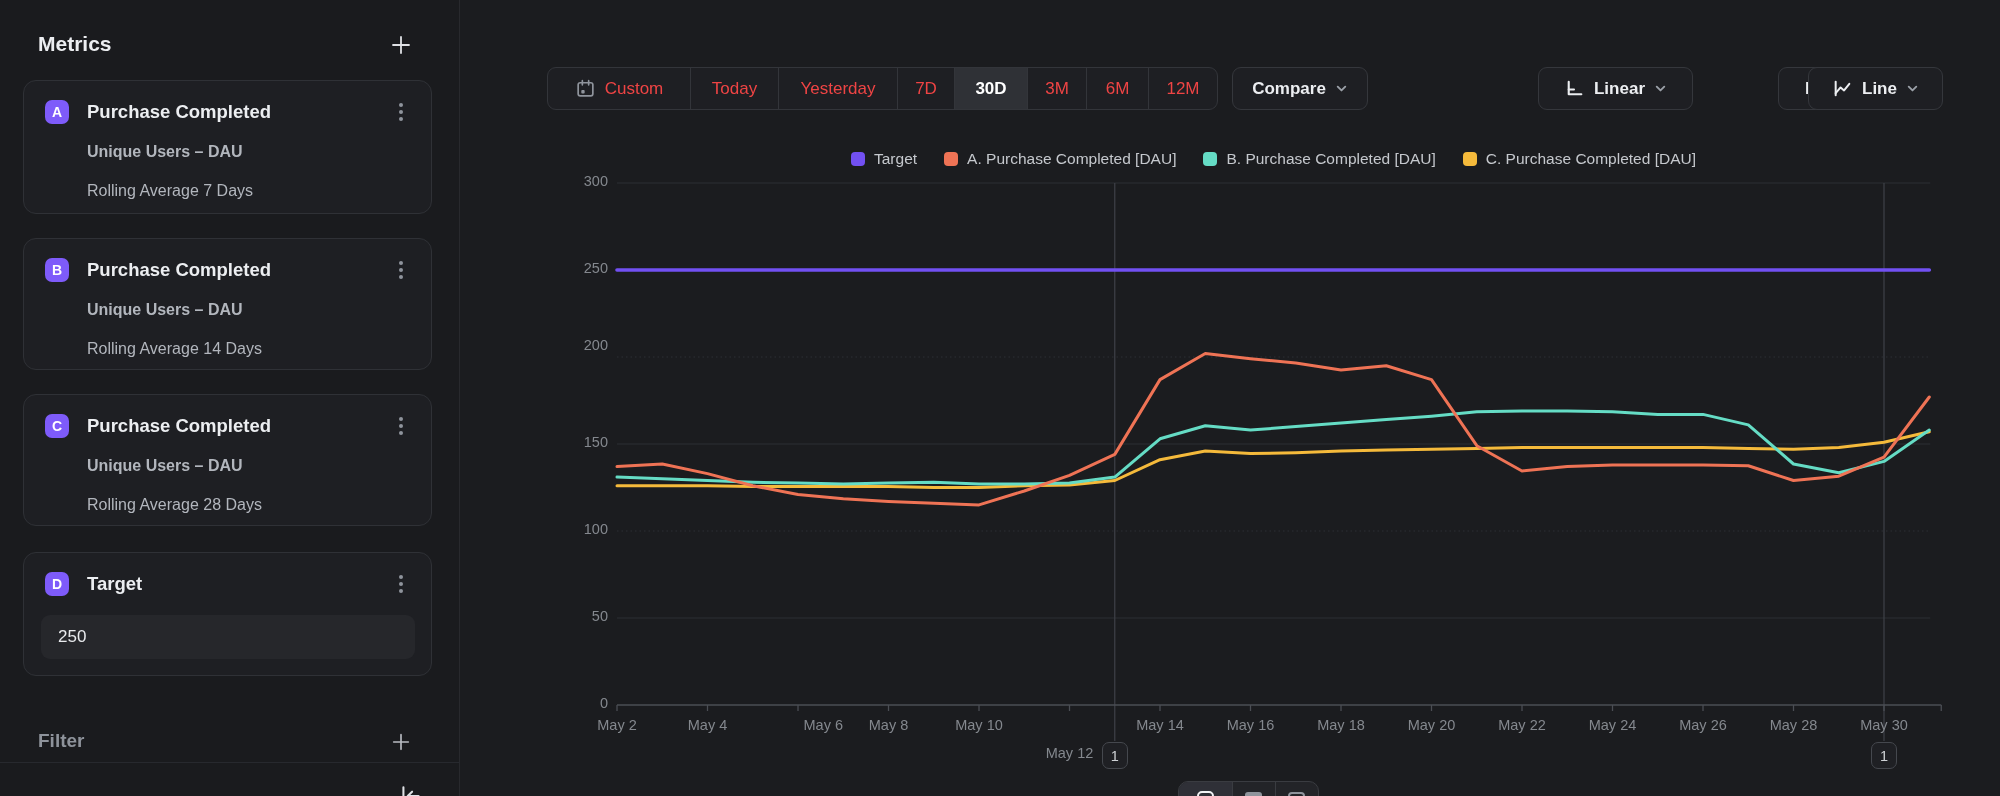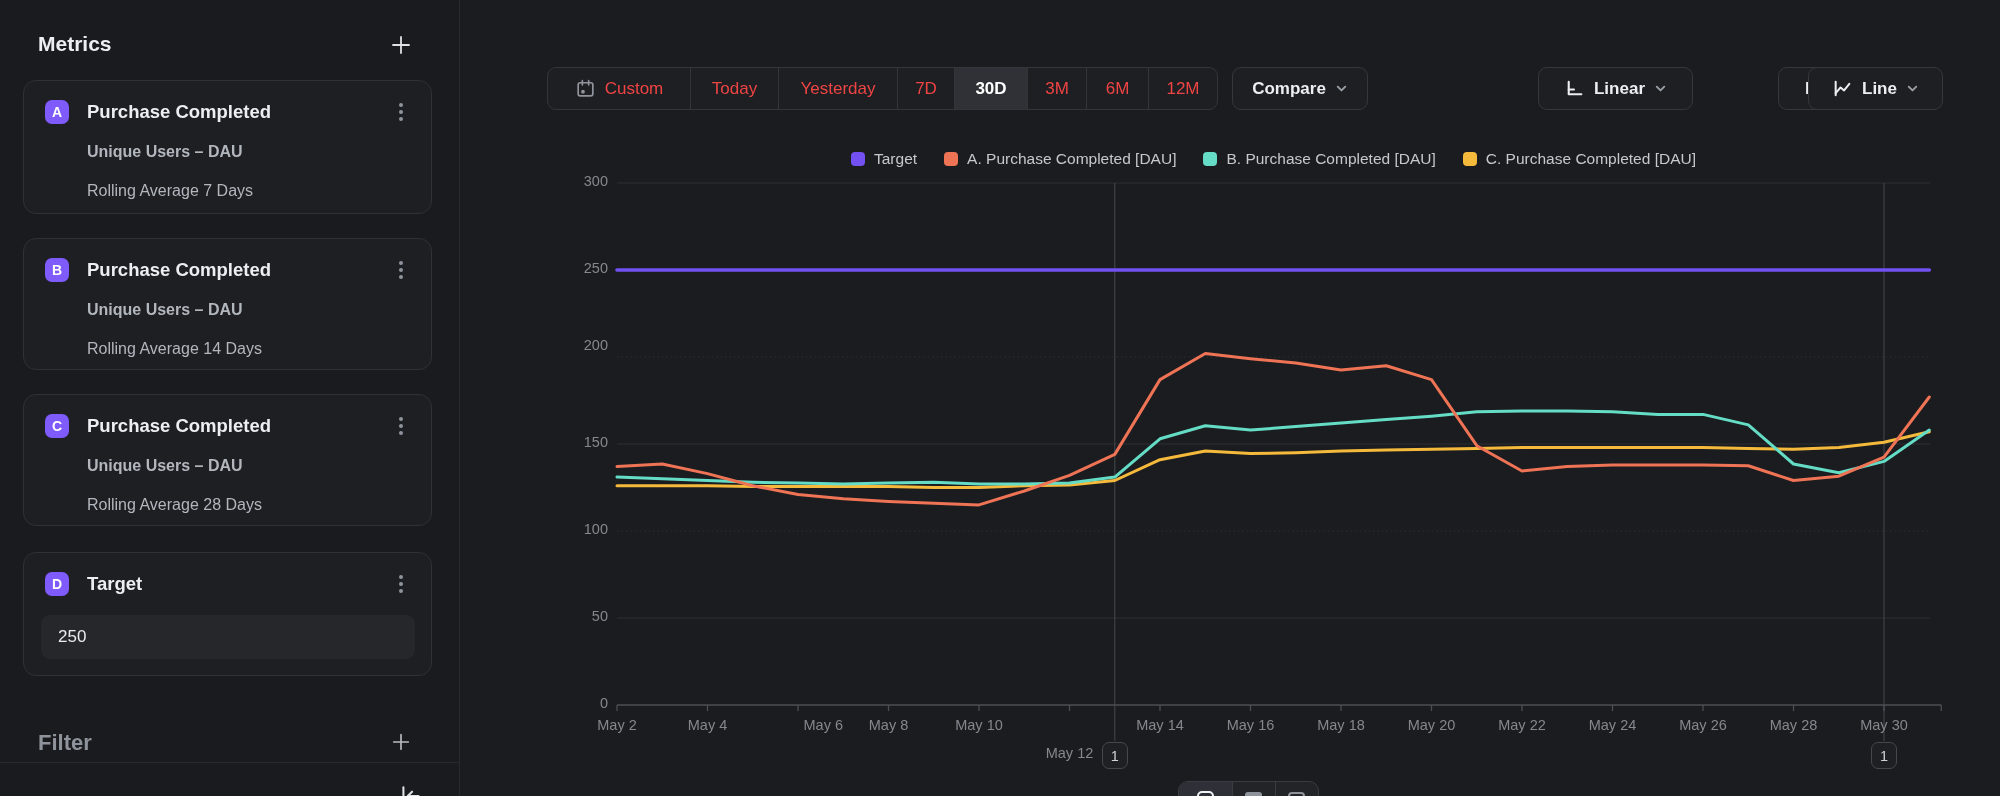--- a/index.html
+++ b/index.html
@@ -18,21 +18,21 @@
     display:flex; align-items:center; justify-content:center; }
   .card-title { position:absolute; left:63px; top:20px; font-size:18.5px; font-weight:700; color:#eceef1; }
   .card-line1 { position:absolute; left:63px; top:62px; font-size:16px; color:#b2b6bd;font-weight:bold; }
   .card-line2 { position:absolute; left:63px; top:101px; font-size:16px; color:#b2b6bd; }
   .kebab { position:absolute; right:20px; top:18px; width:20px; height:26px;
     display:flex; flex-direction:column; align-items:center; justify-content:center; gap:3px; cursor:pointer; }
   .kebab i { width:4px; height:4px; border-radius:50%; background:#8f949c; }
   .target-input { position:absolute; left:17px; top:62px; width:374px; height:44px;
     background:#26272b; border:none; border-radius:9px; color:#e8eaed; font-size:17px;
     padding-left:17px; font-family:"Liberation Sans",sans-serif; }
-  .filter-label { position:absolute; left:38px; top:730px; font-size:22px; font-weight:700; color:#8e939b; }
+  .filter-label { position:absolute; left:38px; top:730px; font-size:19px; font-weight:700; color:#8e939b; }
   .sb-divider { position:absolute; left:0; top:762px; width:460px; height:1px; background:#27292e; }
 
   
   .seg-control { position:absolute; left:547px; top:67px; width:671px; height:43px;
     background:#1e1f23; border:1px solid #33353a; border-radius:9px; display:flex; overflow:hidden; }
   .seg { height:100%; display:flex; align-items:center; justify-content:center; gap:9px;
     font-size:17px; color:#ef4444; border-right:1px solid #33353a; cursor:pointer; }
   .seg:last-child { border-right:none; }
   .seg.active { background:#2f3136; color:#ffffff; font-weight:700; }
   .tool-btn { position:absolute; top:67px; height:43px; background:#1e1f23; border:1px solid #35373c;

